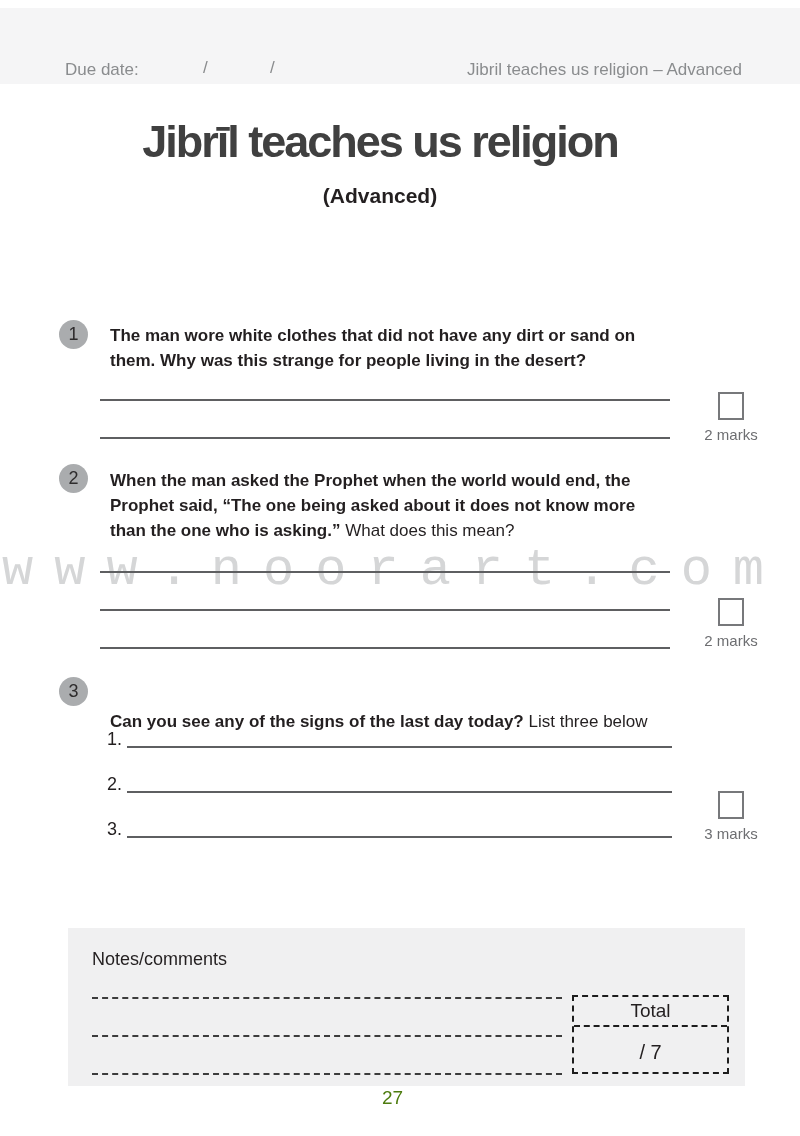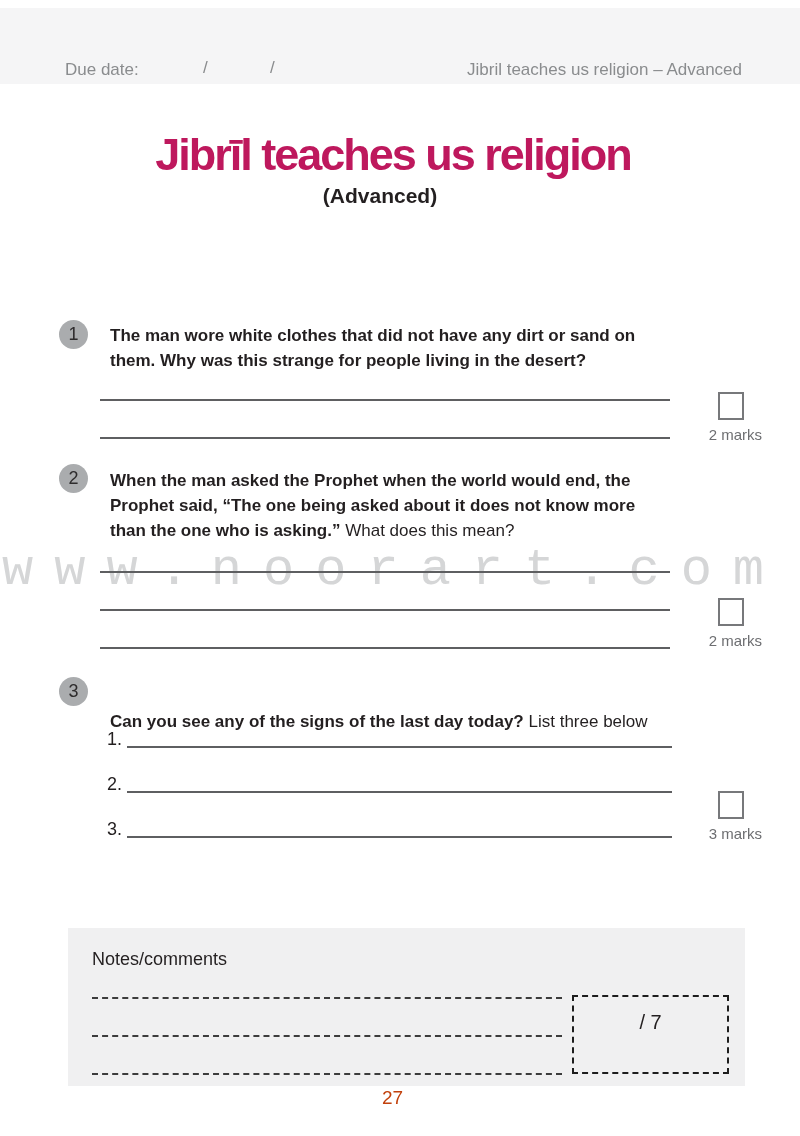--- a/index.html
+++ b/index.html
@@ -9,38 +9,38 @@
   
   .header-band{position:absolute;top:8px;left:0;width:800px;height:76px;background:#f5f5f6;}
   .header-band span{position:absolute;font-size:17px;color:#8a8c8e;}
   .due{left:65px;top:52px;}
   .slash1{left:203px;top:50px;font-size:19px;}
   .slash2{left:270px;top:50px;font-size:19px;}
   .running{right:58px;top:52px;}
 
   
   .titleblock{position:absolute;top:0;left:20px;width:720px;text-align:center;}
-  .titleblock h1{margin:13px;position:absolute;top:116px;left:0;width:720px;
-                 font-size:45px;font-weight:700;letter-spacing:-2px;color:#be185d;}
+  .titleblock h1{margin:0;position:absolute;top:116px;left:0;width:720px;
+                 font-size:45px;font-weight:700;letter-spacing:-2px;color:#404040;}
   .subtitle{position:absolute;top:184px;left:0;width:720px;font-size:21px;font-weight:700;text-align:center;}
 
   
   .qnum{position:absolute;left:59px;width:29px;height:29px;border-radius:50%;
         background:#aaacae;display:flex;align-items:center;justify-content:center;
         font-size:18px;color:#2e2c2d;z-index:2;}
   .qtext{position:absolute;left:110px;font-size:17px;line-height:25px;z-index:2;}
   .qtext b{font-weight:700;}
   .qtext .reg{font-weight:400;}
 
   .aline{position:absolute;left:100px;width:570px;height:0;
          border-top:2px solid #5e5f61;z-index:2;}
   .aline3{left:127px;width:545px;}
   .lnum{position:absolute;left:107px;font-size:18px;color:#231f20;z-index:2;}
 
-  .marks{position:absolute;left:700px;width:62px;text-align:right;z-index:2;}
+  .marks{position:absolute;left:700px;width:62px;text-align:center;z-index:2;}
   .chk{width:26px;height:28px;border:2px solid #77787b;background:#ffffff;
        margin:0 auto;box-sizing:border-box;}
   .mlabel{margin-top:6px;font-size:15px;color:#6d6e71;}
 
   
   .watermark{position:absolute;top:541px;left:2px;width:800px;z-index:1;
              font-family:"Liberation Mono", monospace;font-size:52px;
              letter-spacing:21px;color:#d5d6d7;white-space:nowrap;}
 
   
@@ -50,21 +50,21 @@
   .dashline{position:absolute;left:24px;width:470px;height:0;
             border-top:2px dashed #3c3c3c;}
   .d1{top:69px;} .d2{top:107px;} .d3{top:145px;}
   .totalbox{position:absolute;left:504px;top:67px;width:157px;height:79px;
             border:2px dashed #1d1d1d;box-sizing:border-box;background:#f0f0f1;}
   .totalhead{height:28px;line-height:28px;text-align:center;font-size:19px;
              border-bottom:2px dashed #1d1d1d;}
   .totalval{height:45px;text-align:center;font-size:20px;padding-top:14px;box-sizing:border-box;}
 
   .pagenum{position:absolute;top:1087px;left:0;width:785px;text-align:center;
-           font-size:19px;color:#c2410c;}
+           font-size:19px;color:#4d7c0f;}
 </style>
 </head>
 <body>
 
 <div class="page">
 
   <div class="header-band">
     <span class="due">Due date:</span>
     <span class="slash1">/</span>
     <span class="slash2">/</span>
@@ -116,19 +116,20 @@
     <div class="chk"></div>
     <div class="mlabel">3 marks</div>
   </div>
 
   <div class="notesbox">
     <div class="noteslabel">Notes/comments</div>
     <div class="dashline d1"></div>
     <div class="dashline d2"></div>
     <div class="dashline d3"></div>
     <div class="totalbox">
+      <div class="totalhead">Total</div>
       <div class="totalval">/ 7</div>
     </div>
   </div>
 
   <div class="pagenum">27</div>
 
 </div>
 
 </body></html>

